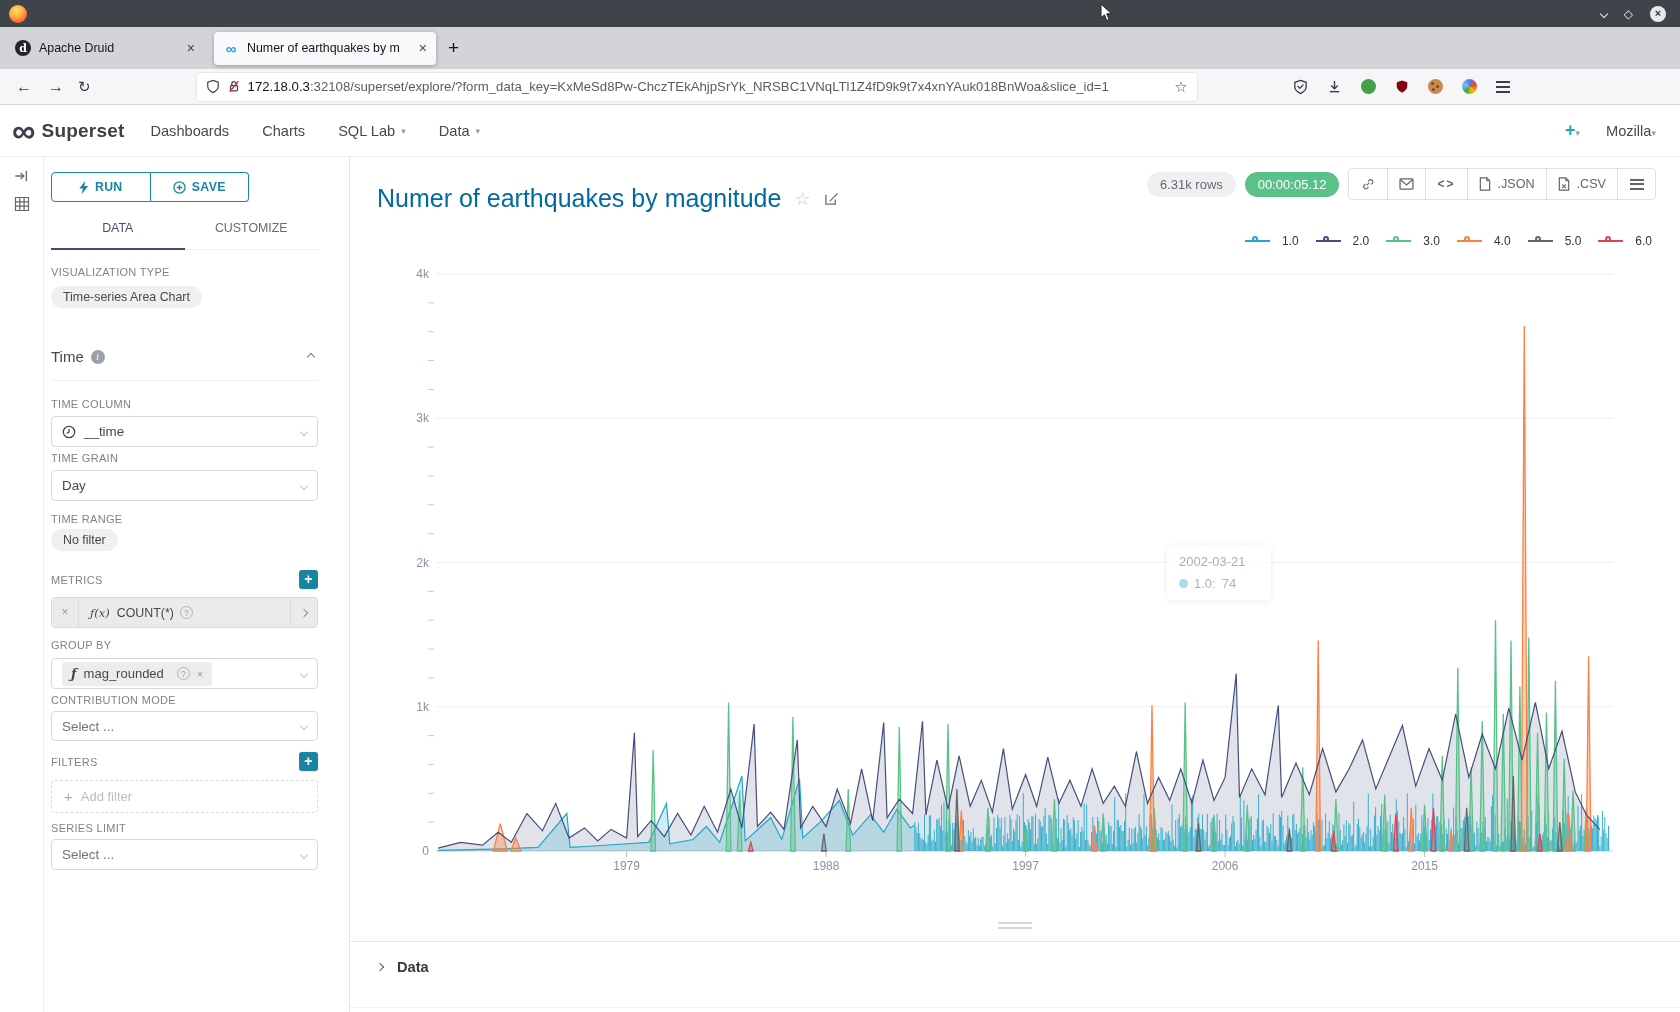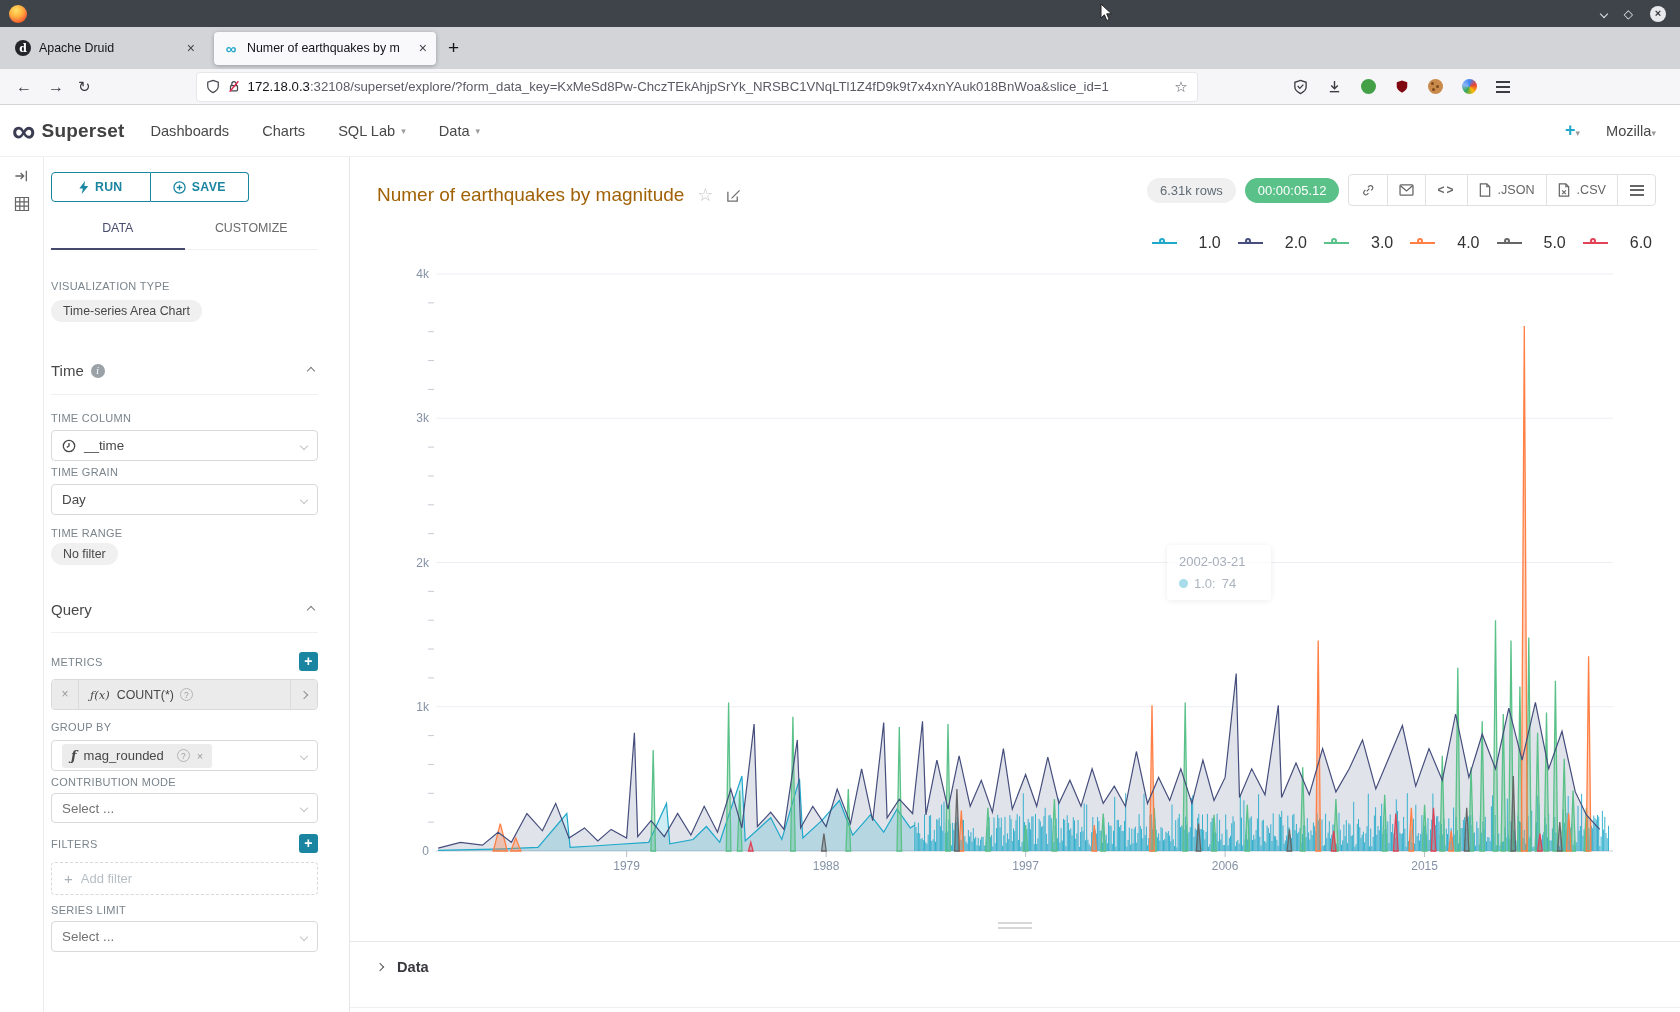--- a/index.html
+++ b/index.html
@@ -63,52 +63,52 @@
   .section.s1{padding:24px 0 16px}
   .section.s2{padding:40px 0 15px}
   .section.s3{padding:36px 0 14px}
   .sec-left{display:flex;align-items:center;gap:7px}
   .info-dot{width:14px;height:14px;border-radius:50%;background:#9aa2a8;color:#fff;font-size:9px;line-height:14px;text-align:center;font-style:italic;font-family:"DejaVu Serif",serif}
   .chev{display:inline-block;width:6px;height:6px;border-right:1.6px solid currentColor;border-bottom:1.6px solid currentColor;transform:rotate(45deg)}
   .chev.up{transform:rotate(-135deg)}
   .chev.right{transform:rotate(-45deg)}
   .sec-chev{color:#7b7b7b;margin-right:4px}
   .ctl-label{font-size:11px;color:#7a848c;letter-spacing:.3px;display:flex;align-items:center;justify-content:space-between}
-  .mt17{margin-top:17px}.mt13{margin-top:5px}.mt12{margin-top:12px}.mt11{margin-top:11px}.mt19{margin-top:19px}.mt9{margin-top:9px}.mt22{margin-top:30px}
+  .mt17{margin-top:17px}.mt13{margin-top:5px}.mt12{margin-top:12px}.mt11{margin-top:11px}.mt19{margin-top:19px}.mt9{margin-top:9px}.mt22{margin-top:16px}
   .pill{display:inline-block;background:#f0f0f0;border-radius:12px;padding:4px 12px;font-size:12.4px;color:#484848;margin-top:8px}
   .select{margin-top:6px;height:31px;border:1px solid #d9d9d9;border-radius:4px;background:#fff;display:flex;align-items:center;padding:0 10px;font-size:13.4px;color:#484848;gap:8px}
   .select .sel-chev{margin-left:auto;color:#bfc5c9}
   .placeholder{color:#737373}
   .plus-btn{width:19px;height:19px;border-radius:3px;background:#1985a0;color:#fff;font-size:14px;line-height:18px;text-align:center;font-weight:bold}
   .metric-box{margin-top:8px;height:31px;border:1px solid #d9d9d9;border-radius:4px;display:flex;overflow:hidden}
   .metric-chip{flex:1;background:#ebebeb;display:flex;align-items:center;font-size:12.4px;color:#484848}
   .chip-x{width:27px;text-align:center;color:#9a9a9a;border-right:1px solid #dbdbdb;font-size:12px;line-height:29px}
   .fx{font-style:italic;font-family:"DejaVu Serif",serif;font-size:11.5px;margin:0 7px 0 11px;color:#484848}
   .qmark{width:13px;height:13px;border-radius:50%;border:1px solid #b5b5b5;color:#9e9e9e;font-size:8.5px;line-height:12px;text-align:center;margin-left:6px}
   .chip-arrow{width:27px;background:#ebebeb;border-left:1px solid #dbdbdb;display:flex;align-items:center;justify-content:center;color:#8f8f8f}
   .gb-chip{background:#ececec;border-radius:3px;height:24px;display:flex;align-items:center;padding:0 9px;gap:7px;font-size:13px;color:#484848}
   .gb-f{font-style:italic;font-weight:bold;font-family:"DejaVu Serif",serif;font-size:13px}
   .gb-x{color:#9a9a9a;font-size:11px}
   .dashed-box{margin-top:9px;height:33px;border:1px dashed #d9d9d9;border-radius:4px;display:flex;align-items:center;padding:0 12px;gap:8px;font-size:13px;color:#b6bec5}
   .dash-plus{font-size:15px;color:#a9b1b8}
   
   .main{flex:1;position:relative;background:#fff}
   .chart-title-row{position:absolute;left:27px;top:27px;display:flex;align-items:center;gap:13px}
-  .chart-title{font-size:19px;color:#a16207}
+  .chart-title{font-size:25px;color:#0369a1}
   .star-ic{font-size:18px;color:#c6c6c6}
   .edit-ic{color:#6f6f6f}
-  .header-right{position:absolute;right:24px;top:17px;display:flex;align-items:center;gap:9px}
+  .header-right{position:absolute;right:24px;top:11px;display:flex;align-items:center;gap:9px}
   .badge{background:#f0f0f0;border-radius:14px;padding:5px 13px;font-size:13px;color:#5f6b75}
   .badge.green{background:#5ac189;color:#fff}
   .btn-grp{display:flex;border:1px solid #e0e0e0;border-radius:4px;height:32px;overflow:hidden;background:#fff}
   .gbtn{min-width:38px;padding:0 11px;display:flex;align-items:center;justify-content:center;gap:7px;border-left:1px solid #e0e0e0;color:#666;font-size:12.6px}
   .gbtn:first-child{border-left:none}
   .code-glyph{font-size:12px;letter-spacing:2px;font-weight:bold;color:#666}
   .legend-row{position:absolute;top:77px;right:28px;display:flex;align-items:center;gap:17px}
-  .legend-item{display:flex;align-items:center;gap:22px;font-size:16px;color:#333}
+  .legend-item{display:flex;align-items:center;gap:12px;font-size:12px;color:#333}
   .lg-marker{position:relative;width:25px;height:10px}
   .lg-line{position:absolute;left:0;right:0;top:4px;height:2px}
   .lg-ring{position:absolute;left:7px;top:0;width:6px;height:6px;border-radius:50%;background:#fff;border-width:2px;border-style:solid}
   #chart-svg{position:absolute;left:0;top:100px}
   .echart-tooltip{position:absolute;left:817px;top:388px;width:104px;background:rgba(255,255,255,.82);border-radius:4px;box-shadow:0 1px 7px rgba(0,0,0,.09);padding:9px 12px;opacity:.88;font-size:13px;color:#99a3b1;z-index:5}
   .tt-row2{display:flex;align-items:center;gap:6px;margin-top:7px;color:#a0aab6}
   .tt-dot{width:9px;height:9px;border-radius:50%;background:rgba(31,168,201,.45)}
   .drag-handle{position:absolute;left:648px;top:765px;width:34px}
   .drag-handle i{display:block;border-top:2px solid #d6d6d6;margin-bottom:3px}
   .data-panel{position:absolute;left:0;right:0;top:784px;bottom:0;border-top:1px solid #e8e8e8}
@@ -268,26 +268,20 @@
       <span class="chev sel-chev"></span>
     </div>
     <div class="ctl-label mt13">TIME GRAIN</div>
     <div class="select">
       <span>Day</span>
       <span class="chev sel-chev"></span>
     </div>
     <div class="ctl-label mt12">TIME RANGE</div>
     <span class="pill" style="margin-top:4px">No filter</span>
 
-    <div class="section s3">
-      <span class="sec-left">
-          <span>Query</span>
-        </span>
-      <span class="chev up sec-chev"></span>
-    </div>
     <div class="ctl-label mt19">
       <span>METRICS</span>
       <span class="plus-btn">+</span>
     </div>
     <div class="metric-box">
       <div class="metric-chip">
         <span class="chip-x">×</span>
         <span class="fx">ƒ(x)</span>
         <span>COUNT(*)</span>
         <span class="qmark">?</span>

